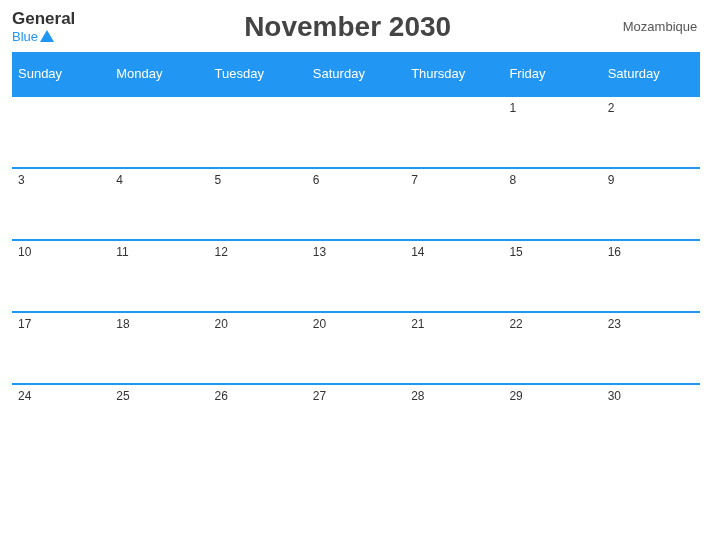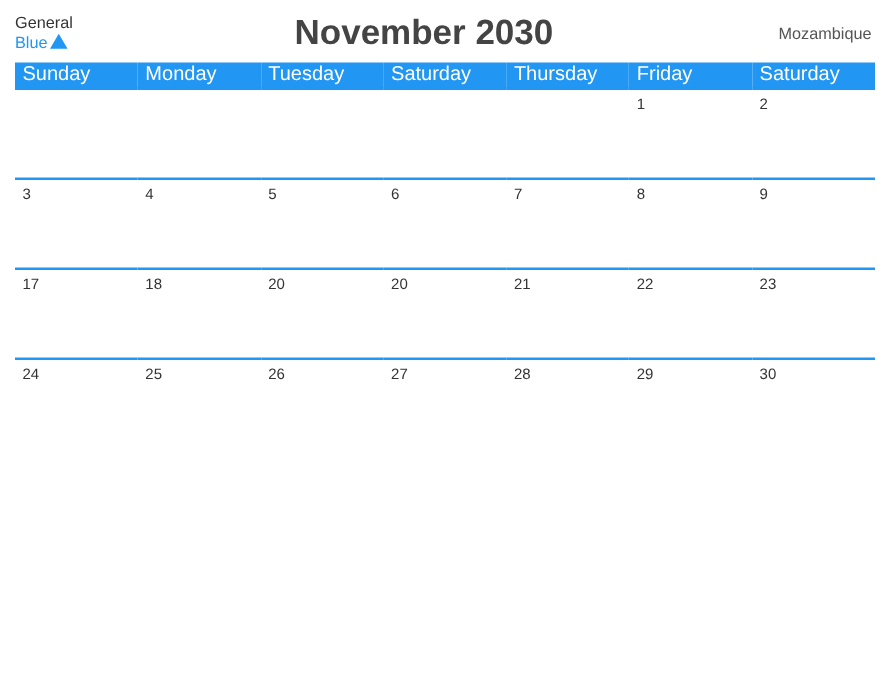--- a/index.html
+++ b/index.html
@@ -21,23 +21,23 @@
       align-items: center;
       justify-content: space-between;
       margin-bottom: 8px;
     }
     .logo {
       display: flex;
       flex-direction: column;
       align-items: flex-start;
     }
     .logo-general {
-      font-size: 13px;
+      font-size: 17px;
       color: #333;
-      font-weight: normal;
+      font-weight: bold;
       line-height: 1.1;
     }
     .logo-blue {
       font-size: 13px;
       color: #2196F3;
       font-weight: normal;
       display: flex;
       align-items: center;
     }
     .logo-triangle {
@@ -64,23 +64,23 @@
     }
     .calendar-table {
       width: 100%;
       border-collapse: collapse;
     }
     .calendar-table thead tr {
       background: #2196F3;
     }
     .calendar-table thead th {
       color: #fff;
-      font-size: 16px;
+      font-size: 13px;
       font-weight: normal;
-      padding: 1px 6px;
+      padding: 14px 6px;
       text-align: left;
       border: none;
     }
     .calendar-table tbody tr {
       border-top: 2px solid #2196F3;
     }
     .calendar-table tbody td {
       width: calc(100% / 7);
       height: 72px;
       vertical-align: top;
@@ -138,20 +138,29 @@
         <tr>
           <td><span class="day-num">3</span></td>
           <td><span class="day-num">4</span></td>
           <td><span class="day-num">5</span></td>
           <td><span class="day-num">6</span></td>
           <td><span class="day-num">7</span></td>
           <td><span class="day-num">8</span></td>
           <td><span class="day-num">9</span></td>
         </tr>
         <tr>
+          <td><span class="day-num">10</span></td>
+          <td><span class="day-num">11</span></td>
+          <td><span class="day-num">12</span></td>
+          <td><span class="day-num">13</span></td>
+          <td><span class="day-num">14</span></td>
+          <td><span class="day-num">15</span></td>
+          <td><span class="day-num">16</span></td>
+        </tr>
+        <tr>
           <td><span class="day-num">17</span></td>
           <td><span class="day-num">18</span></td>
           <td><span class="day-num">20</span></td>
           <td><span class="day-num">20</span></td>
           <td><span class="day-num">21</span></td>
           <td><span class="day-num">22</span></td>
           <td><span class="day-num">23</span></td>
         </tr>
         <tr>
           <td><span class="day-num">24</span></td>

